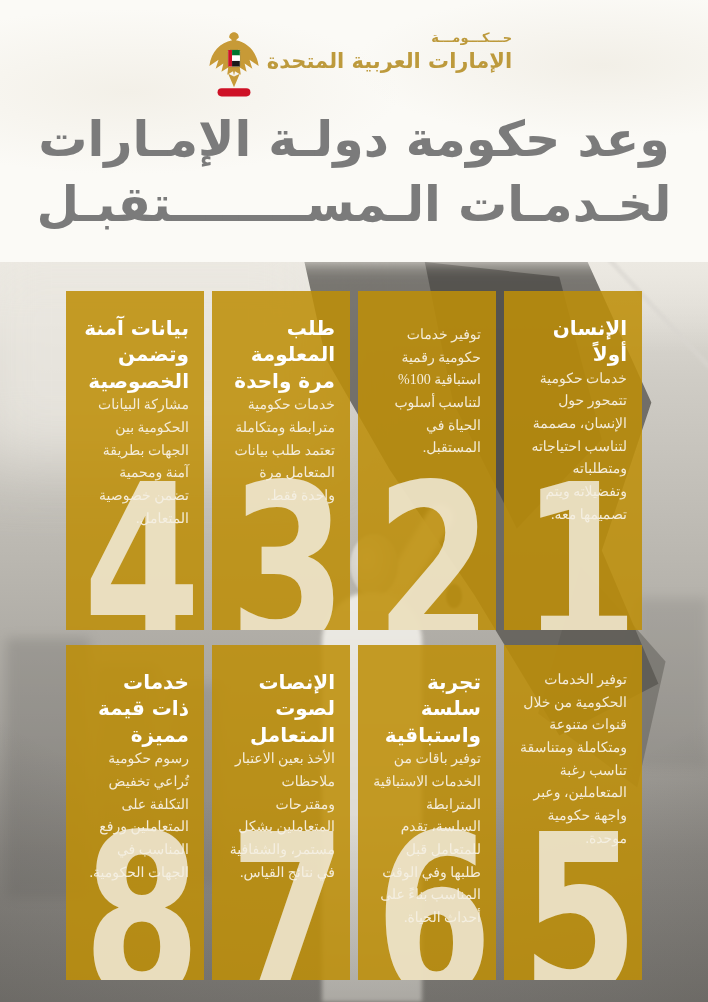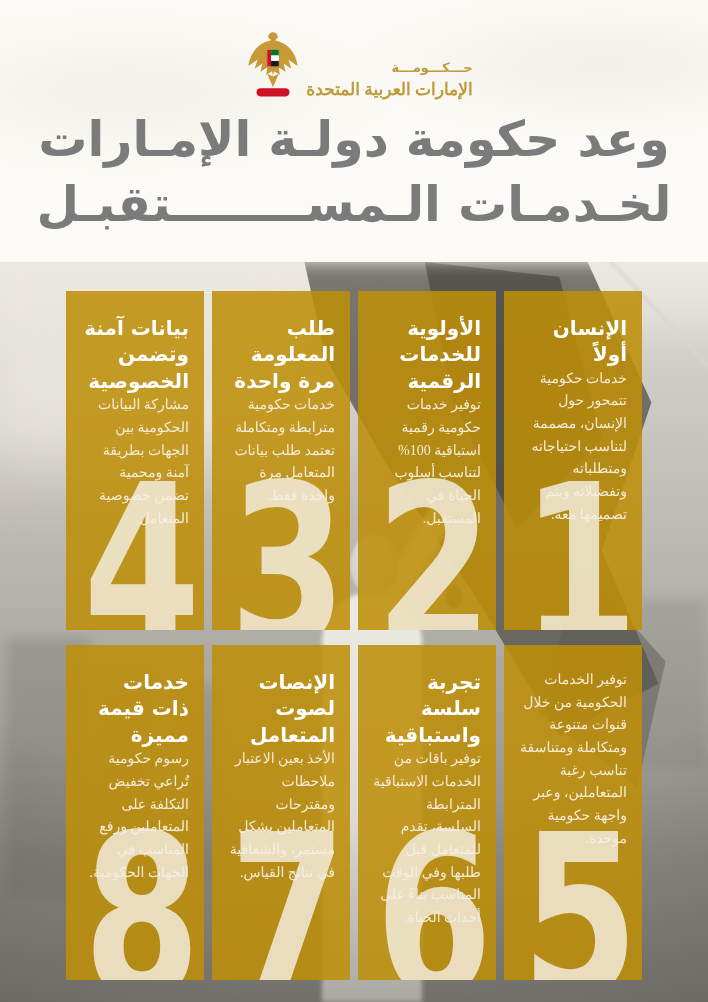--- a/index.html
+++ b/index.html
@@ -5,25 +5,25 @@
   html,body{margin:0;padding:0;background:#ffffff;}
   .poster{
     position:relative;width:708px;height:1002px;margin:0 auto;overflow:hidden;
     font-family:"DejaVu Sans",sans-serif;background:#faf8f3;
   }
   
   .header{position:relative;height:262px;background:
     radial-gradient(55% 45% at 18% 35%, #f3f0e8 0%, rgba(243,240,232,0) 70%),
     radial-gradient(50% 40% at 85% 25%, #f2efe7 0%, rgba(242,239,231,0) 70%),
     #fbfaf6;}
-  .logo{position:absolute;top:30px;left:9px;right:0;display:flex;justify-content:center;align-items:flex-end;gap:4px;}
+  .logo{position:absolute;top:30px;left:9px;right:0;display:flex;justify-content:center;align-items:flex-start;gap:4px;}
   .falcon{width:58px;height:70px;display:block;}
   .logo-text{display:flex;flex-direction:column;align-items:flex-start;gap:4px;}
   .logo-small{font-size:13px;font-weight:bold;color:#bd9a3c;letter-spacing:1px;}
-  .logo-large{font-size:17px;font-weight:bold;color:#bd9a3c;font-family:Liberation Serif, serif;}
+  .logo-large{font-size:21px;font-weight:bold;color:#bd9a3c;}
   .title{position:absolute;top:108px;left:0;right:0;margin:0;text-align:center;
     color:#7b7b7b;font-weight:bold;font-size:49px;line-height:1.32;}
   .title span{display:block;}
   
   .photo{position:absolute;top:262px;left:0;width:708px;height:740px;overflow:hidden;
     background:linear-gradient(180deg,#e2dfd8 0%,#cfccc5 16%,#bab7b0 40%,#a5a29c 62%,#918e89 80%,#8a8782 100%);}
   .photo .fx{position:absolute;pointer-events:none;}
   .sky-strip{left:0;top:0;width:708px;height:90px;background:linear-gradient(180deg,#ece9e2,rgba(236,233,226,0));z-index:1;}
   .light-patch{left:-30px;top:-20px;width:360px;height:220px;background:#ebe8e1;filter:blur(34px);opacity:.85;z-index:1;}
   .flag-main{left:0;top:0;width:708px;height:740px;z-index:2;opacity:.74;filter:blur(9px);
@@ -112,21 +112,20 @@
 
     <div class="grid">
 
       <section class="card" dir="rtl">
         <h2 class="card-title">الإنسان أولاً</h2>
         <p class="card-body">خدمات حكومية تتمحور حول الإنسان، مصممة لتناسب احتياجاته ومتطلباته وتفضيلاته ويتم تصميمها معه.</p>
         <div class="card-num">1</div>
       </section>
 
       <section class="card" dir="rtl">
-        <h2 class="card-title">الأولوية للخدمات الرقمية</h2>
         <p class="card-body">توفير خدمات حكومية رقمية استباقية 100% لتناسب أسلوب الحياة في المستقبل.</p>
         <div class="card-num">2</div>
       </section>
 
       <section class="card" dir="rtl">
         <h2 class="card-title">طلب المعلومة مرة واحدة</h2>
         <p class="card-body">خدمات حكومية مترابطة ومتكاملة تعتمد طلب بيانات المتعامل مرة واحدة فقط.</p>
         <div class="card-num">3</div>
       </section>
 

